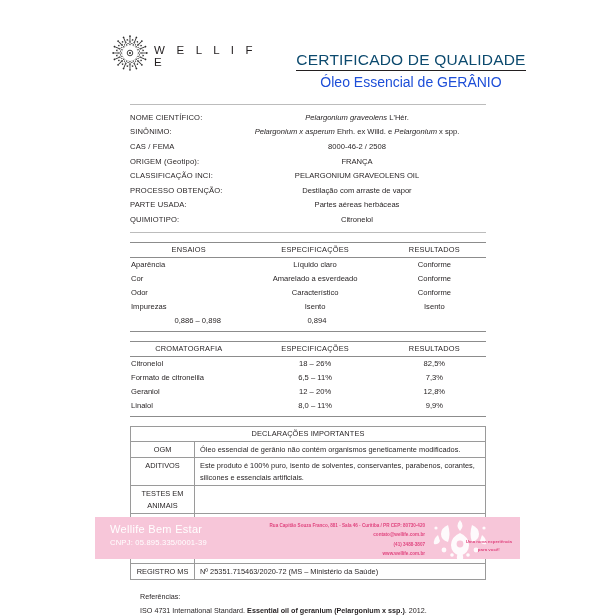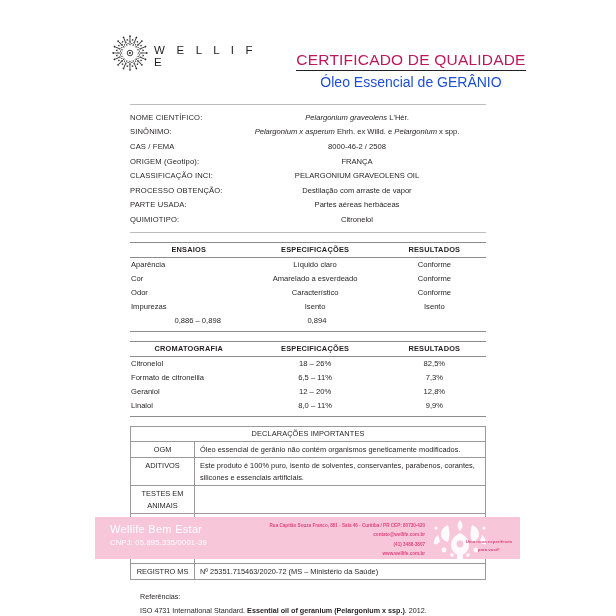--- a/index.html
+++ b/index.html
@@ -16,41 +16,41 @@
   
   .header { display:flex; align-items:flex-start; padding:22px 40px 0 110px; }
   .brand { width:150px; display:flex; flex-direction:row; align-items:center; padding-top:8px; }
   .mandala { width:46px; height:46px; display:block; }
   .brand-word {
     margin-top:6px; font-size:11.5px; letter-spacing:4.2px;
     color:#231f20; font-weight:400; padding-left:4px;
   }
   .title-wrap { flex:1; text-align:center; padding-top:28px; padding-right:14px; }
   .title-main {
-    font-size:15.5px; letter-spacing:.2px; color:#be185d;
+    font-size:15.5px; letter-spacing:.2px; color:#0c4a6e;
     border-bottom:1.2px solid #231f20; display:inline-block;
     padding-bottom:1px; line-height:1.25;
   }
   .title-sub { font-size:14px; margin-top:3px; color:#1d4ed8; line-height:1.25; }
 
   
   .rule { height:1px; background:#bcbcbc; margin:0 130px; }
   .rule.top { margin-top:12px; }
 
   
   .idtable { margin:0 130px; padding:6px 0 4px 0; }
   .idrow { display:flex; font-size:7.6px; line-height:1.92; color:#231f20; }
   .idlabel { width:112px; flex:none; letter-spacing:.15px; }
   .idvalue { flex:1; text-align:center; padding-right:14px; }
   .ital { font-style:italic; }
 
   
   .spectable { margin:0 130px; }
   .spec-head {
-    display:flex; font-size:7.4px; font-weight:bold; text-align:center;
+    display:flex; font-size:7.4px; font-weight:normal; text-align:center;
     border-top:1px solid #8c8c8c; border-bottom:1.2px solid #8c8c8c;
     padding:2.5px 0 2.5px 0; letter-spacing:.2px;
   }
   .spec-row { display:flex; font-size:7.6px; line-height:1.85; }
   .c1 { width:33%; padding-left:1px; }
   .c2 { width:38%; text-align:center; }
   .c3 { width:29%; text-align:center; }
   .spec-head .c1 { text-align:center; padding-left:0; }
   .spec-bottom { border-bottom:1px solid #8c8c8c; margin:3px 130px 0 130px; }
   .gap { height:9px; }

